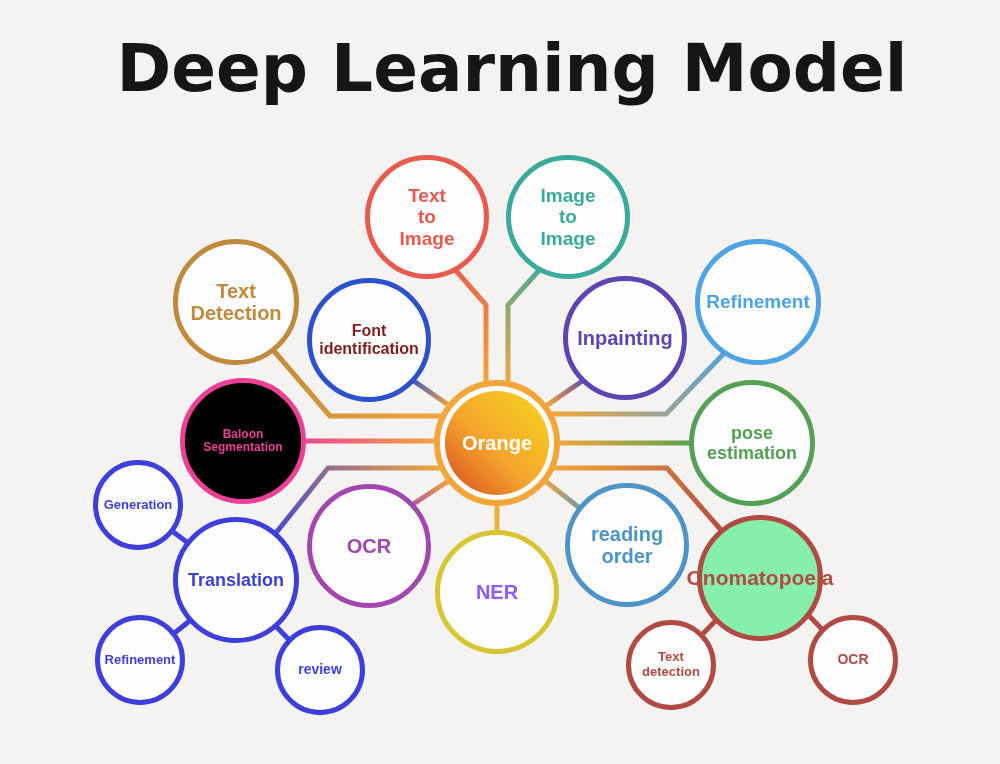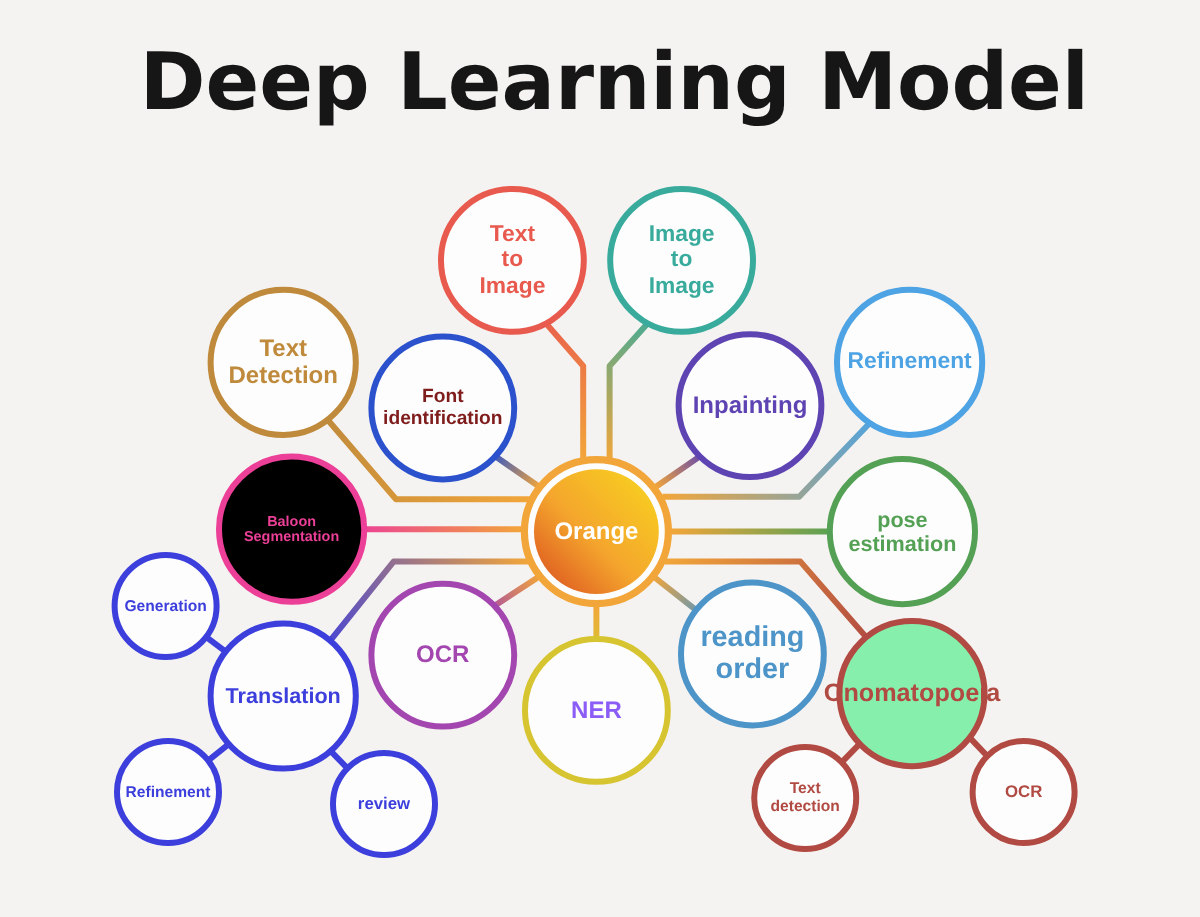--- a/index.html
+++ b/index.html
@@ -161,21 +161,21 @@
     <div class="node" style="left: 180px; top: 378px; height: 126px; width: 126px; border-color: rgb(236, 63, 151); color: rgb(236, 63, 151); font-size: 12px; background: #000000;"><span>Baloon
 Segmentation</span></div>
     <div class="node" style="left: 689px; top: 380px; height: 126px; width: 126px; border-color: rgb(84, 161, 85); color: rgb(84, 161, 85); font-size: 18px; background: rgb(253, 253, 253);"><span>pose
 estimation</span></div>
     <div class="node" style="left: 93px; top: 460px; height: 90px; width: 90px; border-color: rgb(61, 63, 221); color: rgb(61, 63, 221); font-size: 13px; background: rgb(253, 253, 253);"><span>Generation</span></div>
     <div class="node" style="left: 95px; top: 615px; height: 90px; width: 90px; border-color: rgb(61, 63, 221); color: rgb(61, 63, 221); font-size: 13px; background: rgb(253, 253, 253);"><span>Refinement</span></div>
     <div class="node" style="left: 173px; top: 517px; height: 126px; width: 126px; border-color: rgb(61, 63, 221); color: rgb(61, 63, 221); font-size: 18px; background: rgb(253, 253, 253);"><span>Translation</span></div>
     <div class="node" style="left: 275px; top: 625px; height: 90px; width: 90px; border-color: rgb(61, 63, 221); color: rgb(61, 63, 221); font-size: 14px; background: rgb(253, 253, 253);"><span>review</span></div>
     <div class="node" style="left: 307px; top: 484px; height: 124px; width: 124px; border-color: rgb(163, 70, 175); color: rgb(163, 70, 175); font-size: 20px; background: rgb(253, 253, 253);"><span>OCR</span></div>
     <div class="node" style="left: 435px; top: 530px; height: 124px; width: 124px; border-color: rgb(214, 197, 49); color: #8b5cf6; font-size: 20px; background: rgb(253, 253, 253);"><span>NER</span></div>
-    <div class="node" style="left: 565px; top: 483px; height: 124px; width: 124px; border-color: rgb(77, 148, 200); color: rgb(77, 148, 200); font-size: 24px; background: rgb(253, 253, 253);"><span>reading
+    <div class="node" style="left: 565px; top: 483px; height: 124px; width: 124px; border-color: rgb(77, 148, 200); color: rgb(77, 148, 200); font-size: 20px; background: rgb(253, 253, 253);"><span>reading
 order</span></div>
     <div class="node" style="left: 697px; top: 515px; height: 126px; width: 126px; border-color: rgb(177, 74, 66); color: rgb(177, 74, 66); font-size: 21px; background: #86efac; text-align: center;"><span>Onomatopoeia</span></div>
     <div class="node" style="left: 626px; top: 620px; height: 90px; width: 90px; border-color: rgb(177, 74, 66); color: rgb(177, 74, 66); font-size: 13px; background: rgb(253, 253, 253);"><span>Text
 detection</span></div>
     <div class="node" style="left: 808px; top: 615px; height: 90px; width: 90px; border-color: rgb(177, 74, 66); color: rgb(177, 74, 66); font-size: 14px; background: rgb(253, 253, 253);"><span>OCR</span></div>
     <div class="center-ring" style="left: 434px; top: 380px; height: 126px; width: 126px; border-color: rgb(242, 166, 58);">
       <div class="center-disc" style="height: 104px; width: 104px; background: linear-gradient(to left bottom, rgb(248, 210, 31) 5%, rgb(244, 165, 45) 55%, rgb(217, 74, 30) 100%); color: rgb(255, 255, 255); font-size: 20px;">
         <span>Orange</span>
       </div>
     </div>

